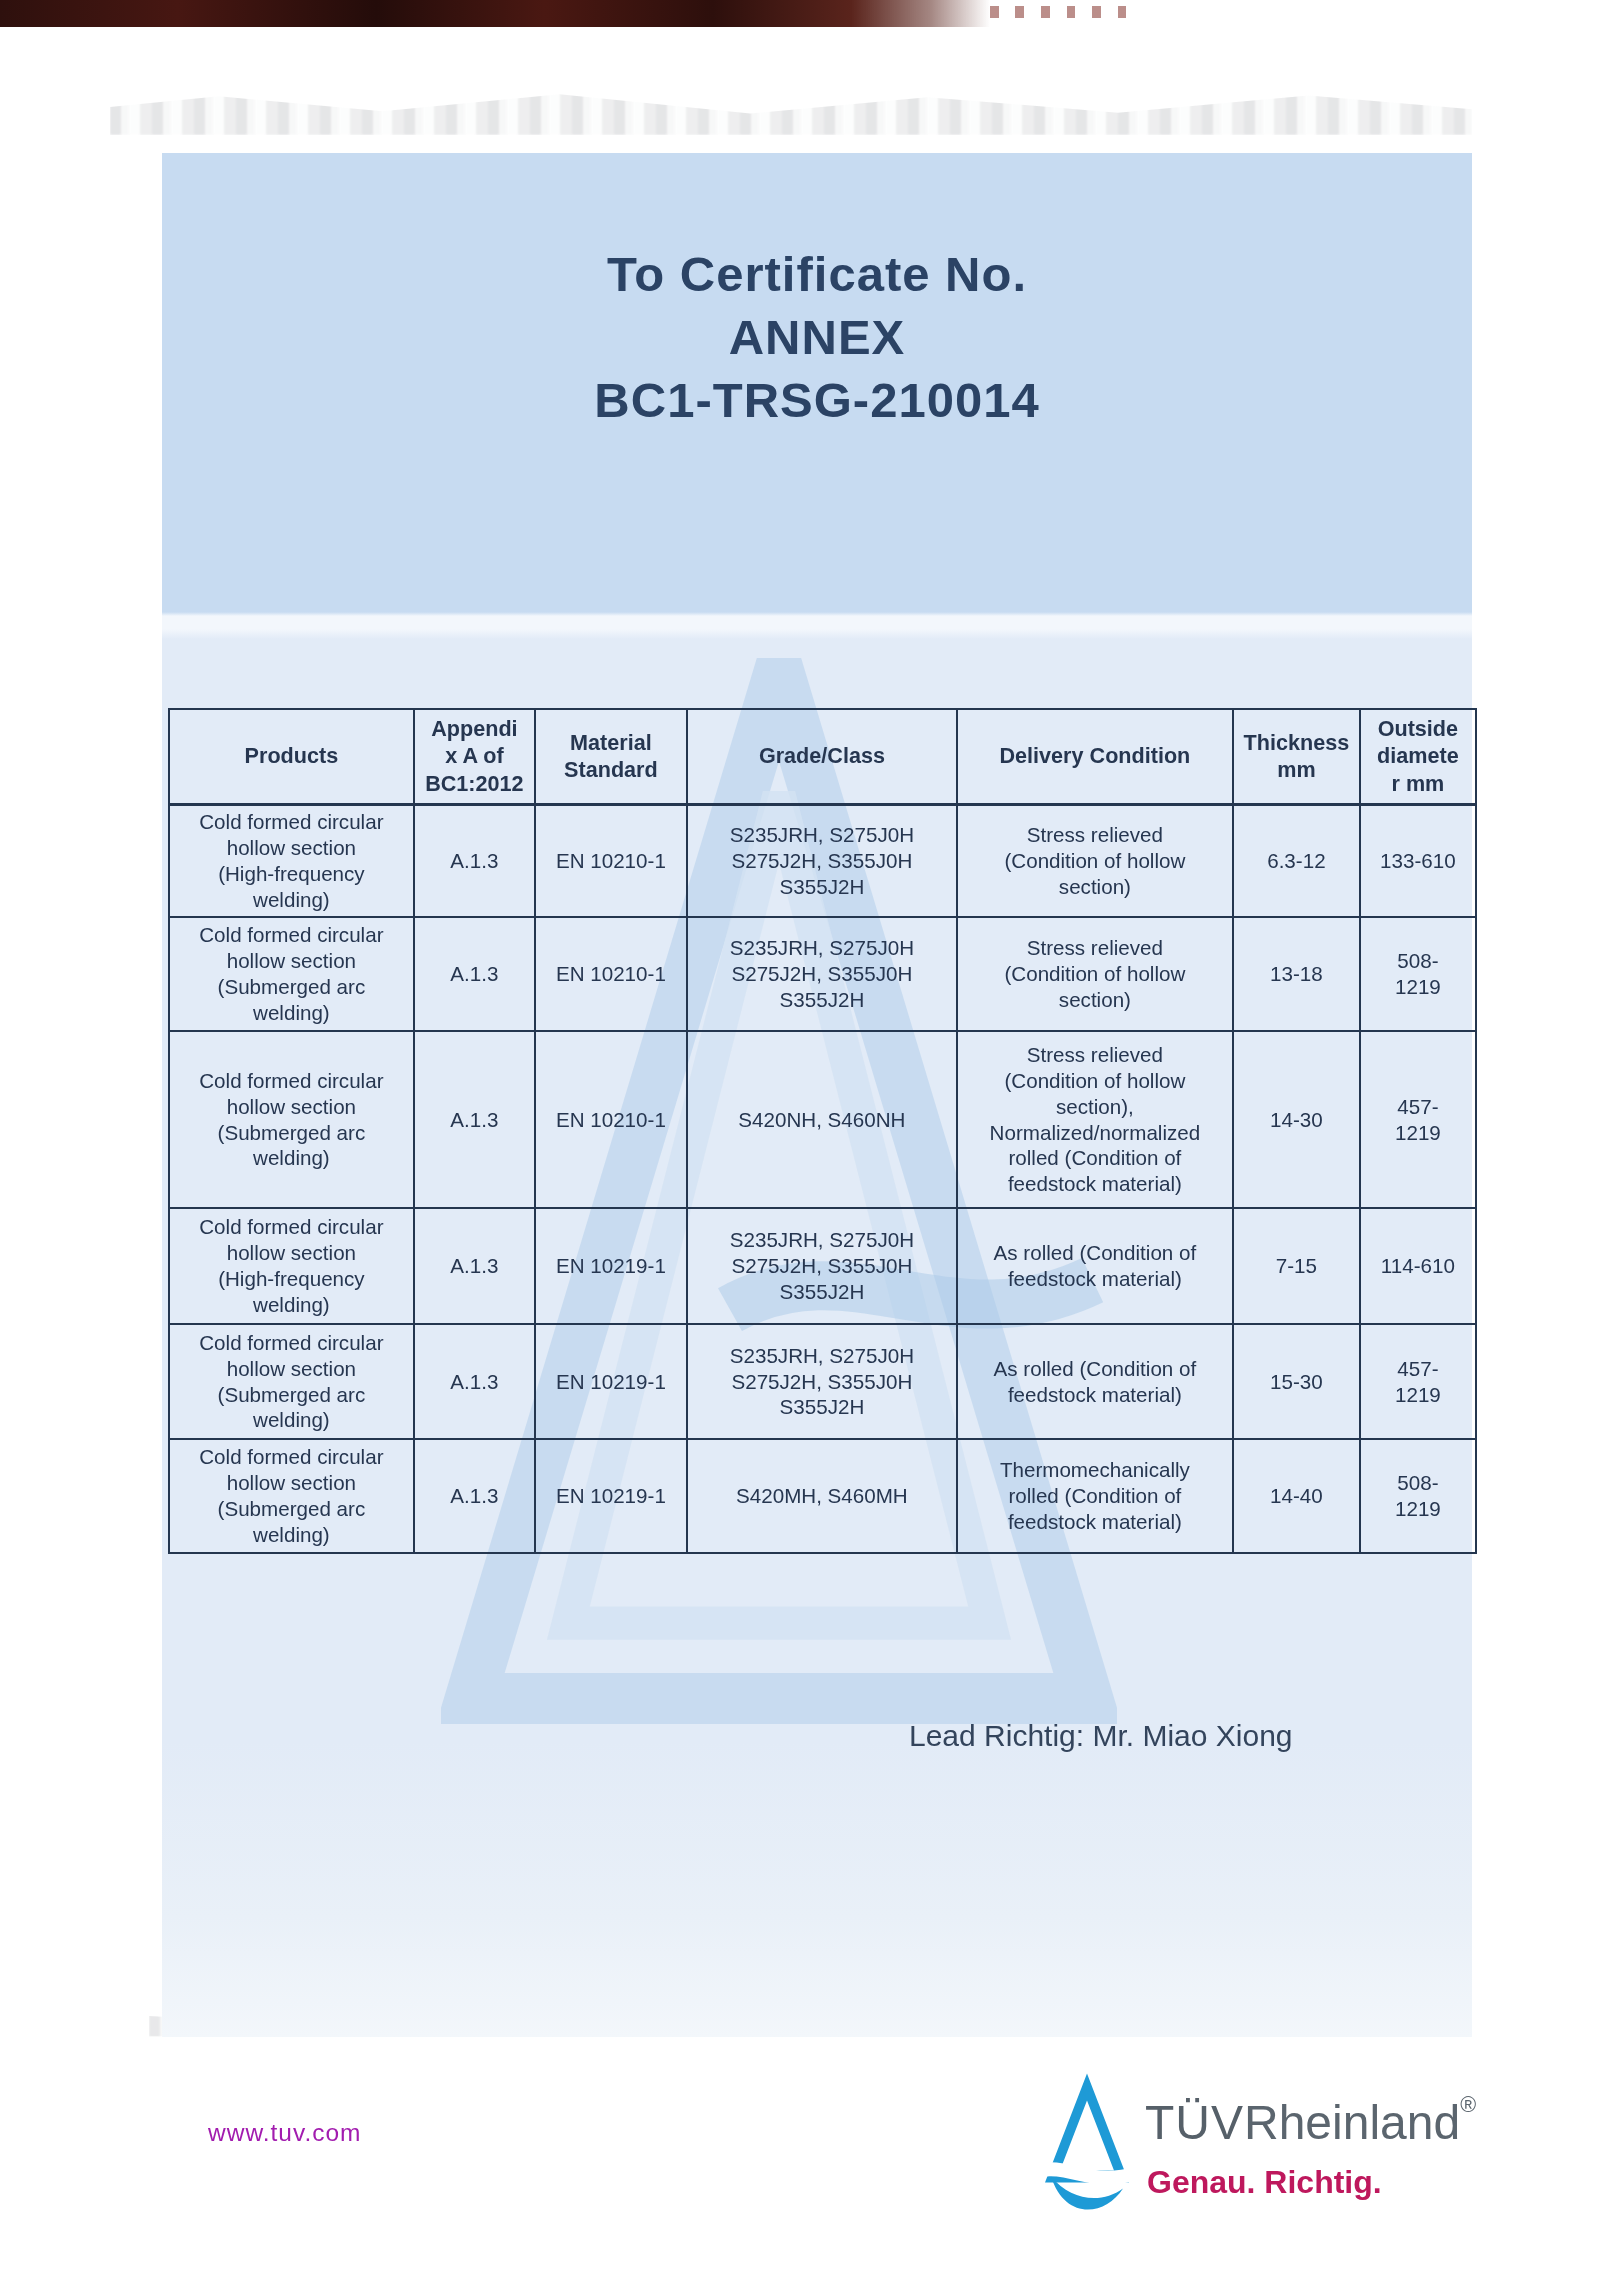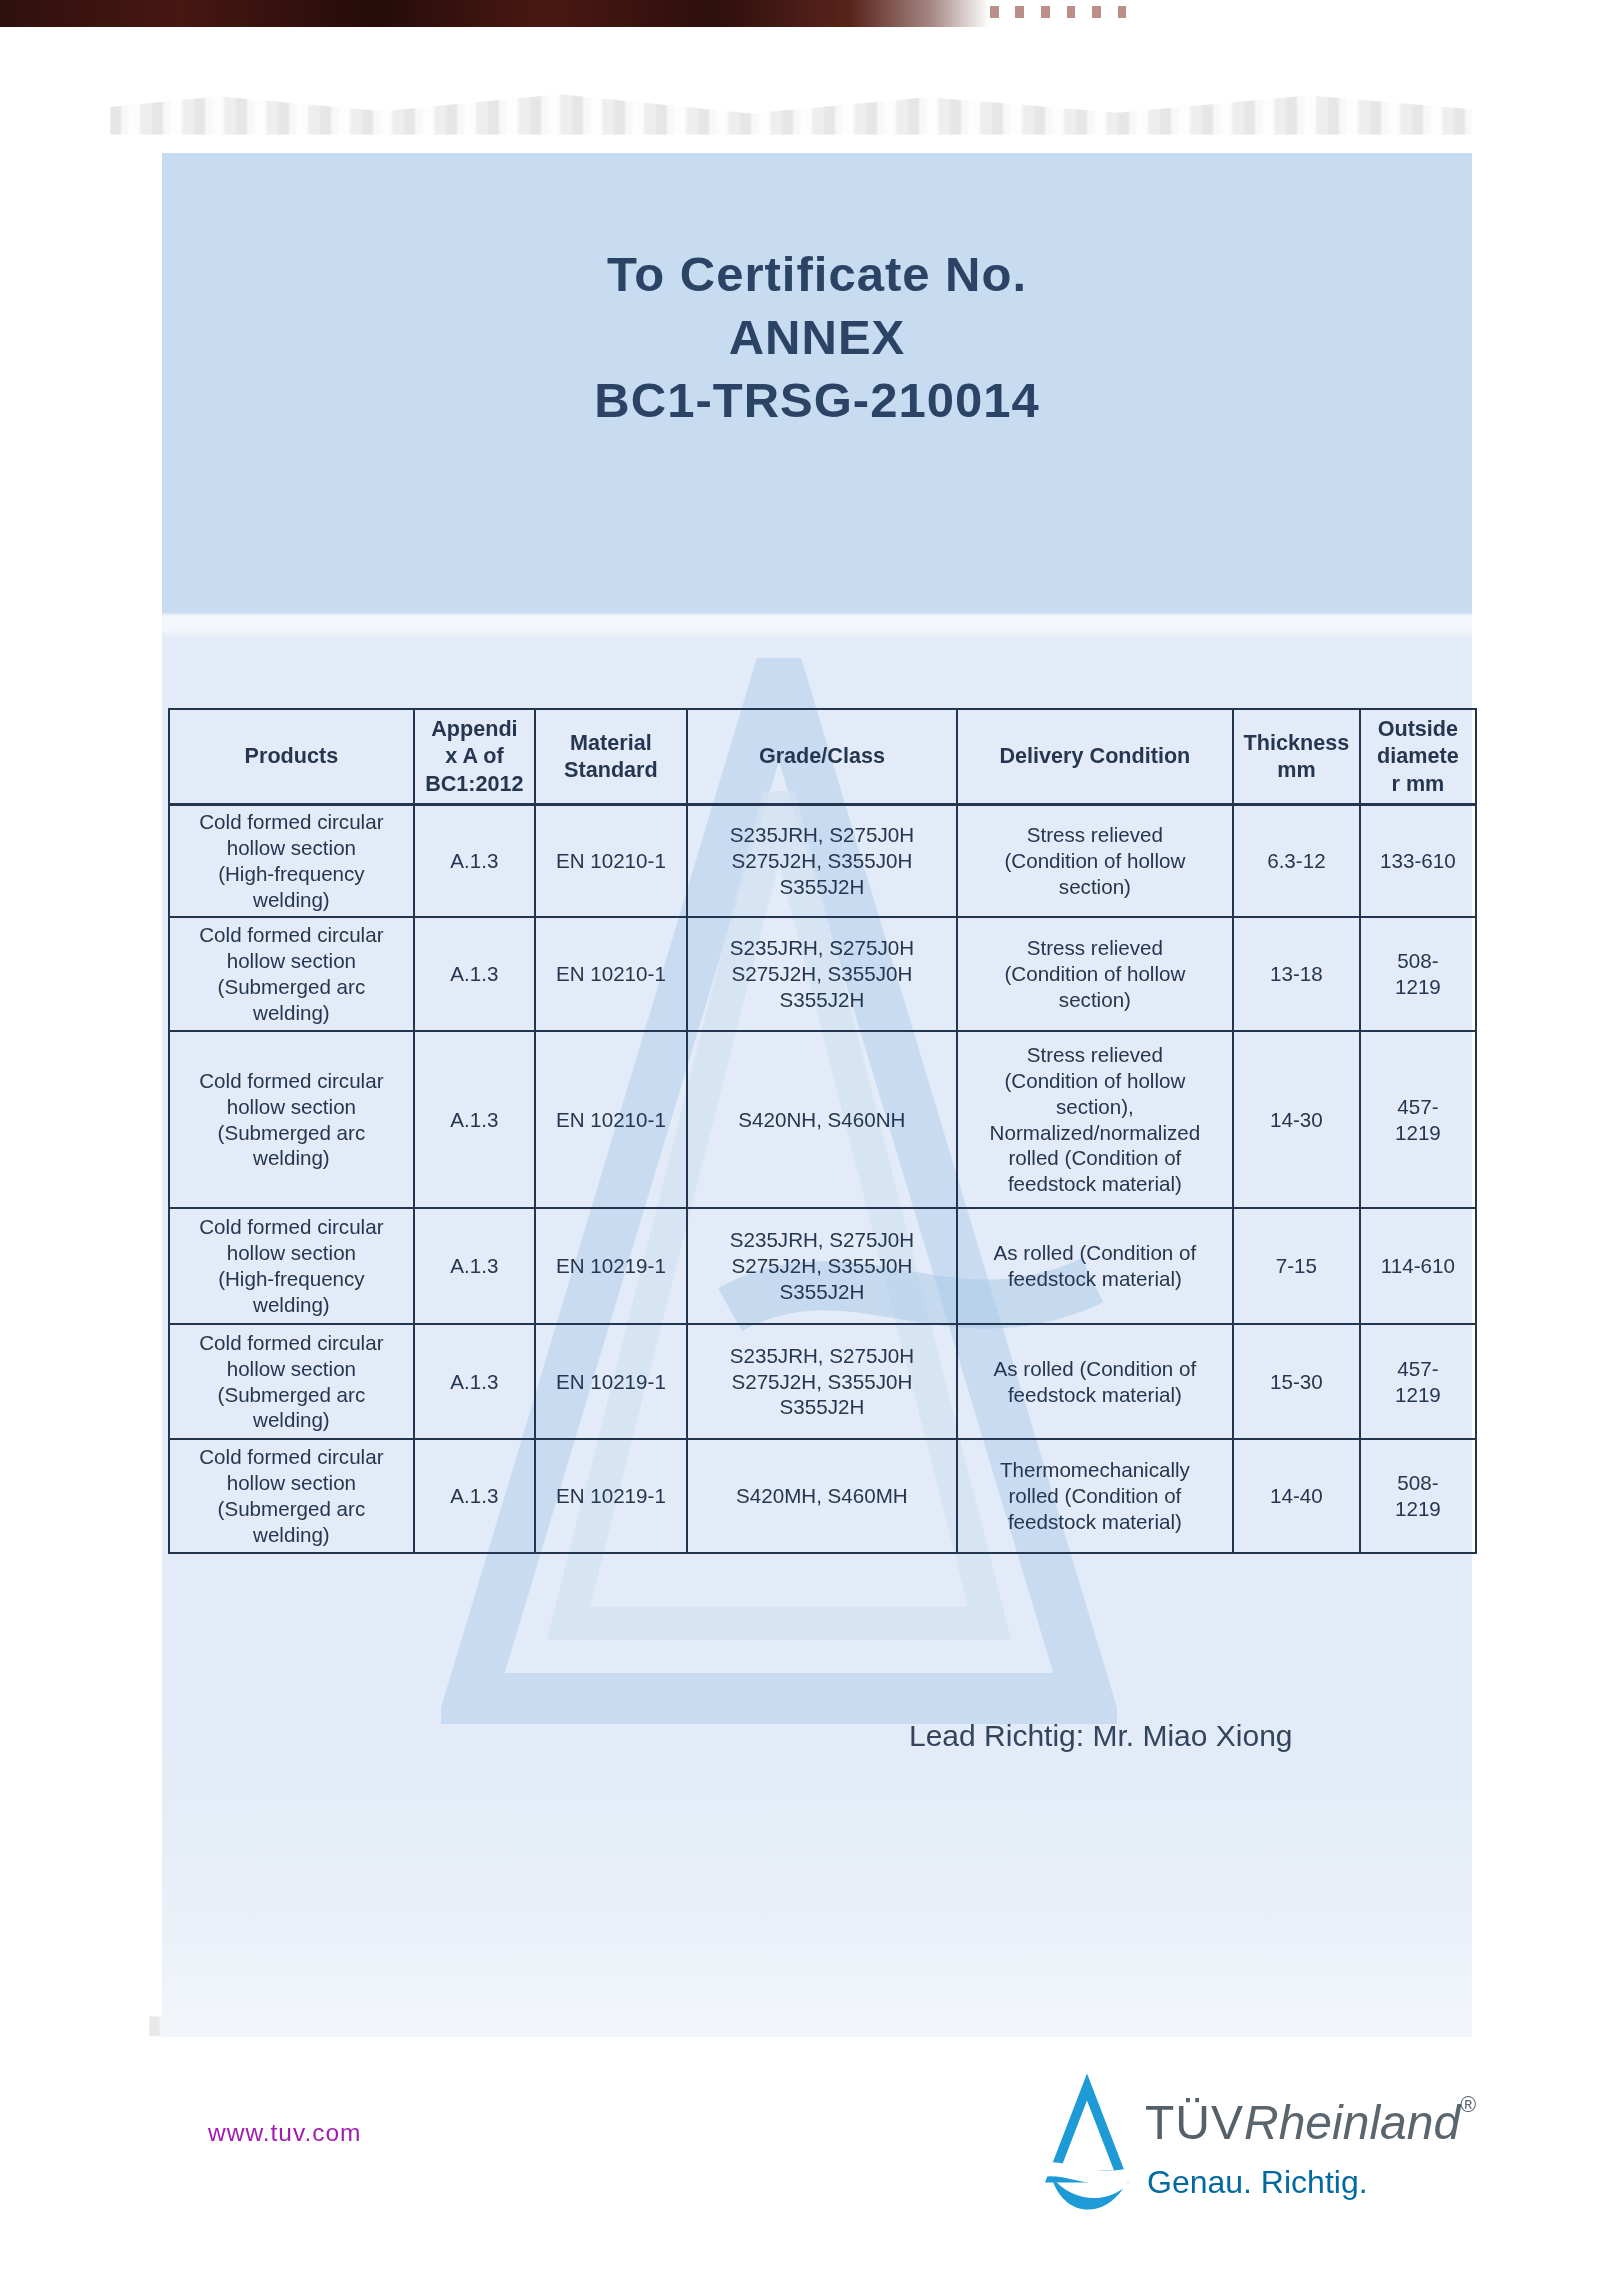--- a/index.html
+++ b/index.html
@@ -47,23 +47,23 @@
   tr.thick-b td { border-bottom:3.9px solid #24364f; }
 
   #lead-auditor { position:absolute; left:747px; top:1566px; z-index:2;
     font-size:30px; color:#33445c; }
 
   
   #website { position:absolute; left:208px; top:2119px; font-size:24.5px; color:#a21caf; letter-spacing:1px; }
   #tuv-logo { position:absolute; left:1035px; top:2068px; width:100px; height:155px; }
   #brand-line { position:absolute; left:1145px; top:2092px; font-size:48px; color:#566069; white-space:nowrap; }
   #brand-line .bold { font-weight:normal; letter-spacing:1px; }
-  #brand-line .reg { font-weight:normal; color:#5b656e;font-style:italic; }
+  #brand-line .reg { font-weight:normal; color:#5b656e; }
   #brand-line sup { font-size:21.6px; vertical-align:27.4px; color:#5b656e; }
-  #tagline { position:absolute; left:1147px; top:2164px; font-size:32px; color:#0369a1; font-weight:400; }
+  #tagline { position:absolute; left:1147px; top:2164px; font-size:32px; color:#be185d; font-weight:700; }
 </style>
 </head>
 <body>
 
 <div id="top-strip"></div>
 <div id="artifact-top" class="mottle"></div>
 <div id="artifact-bottom" class="mottle"></div>
 
 <div id="panel">
 

